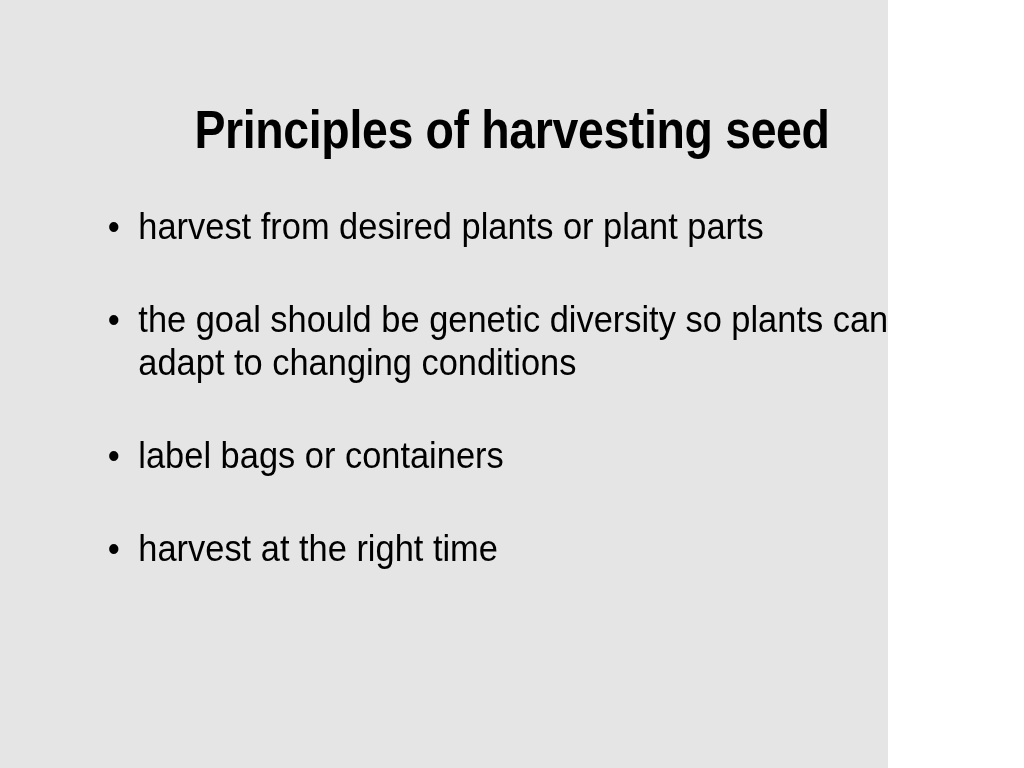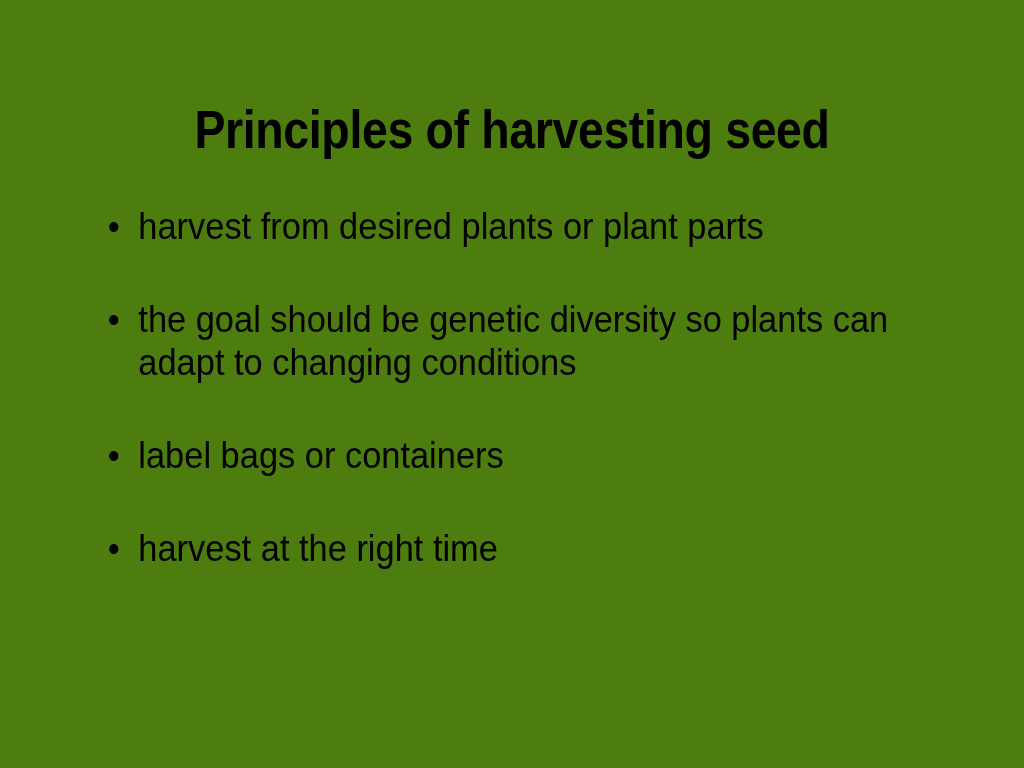--- a/index.html
+++ b/index.html
@@ -4,23 +4,23 @@
 <title>Slide</title>
 <style>
   html, body {
     margin: 0;
     padding: 0;
     background: #ffffff;
   }
 
   #slide {
     position: relative;
-    width: 1024px;
+    width: 888px;
     height: 768px;
-    background: #4d7c0f;
+    background: #e5e5e5;
     overflow: hidden;
     font-family: "Liberation Sans", "DejaVu Sans", sans-serif;
     color: #000000;
     -webkit-font-smoothing: antialiased;
   }
 
   
   #slide-title {
     position: absolute;
     left: 0;

